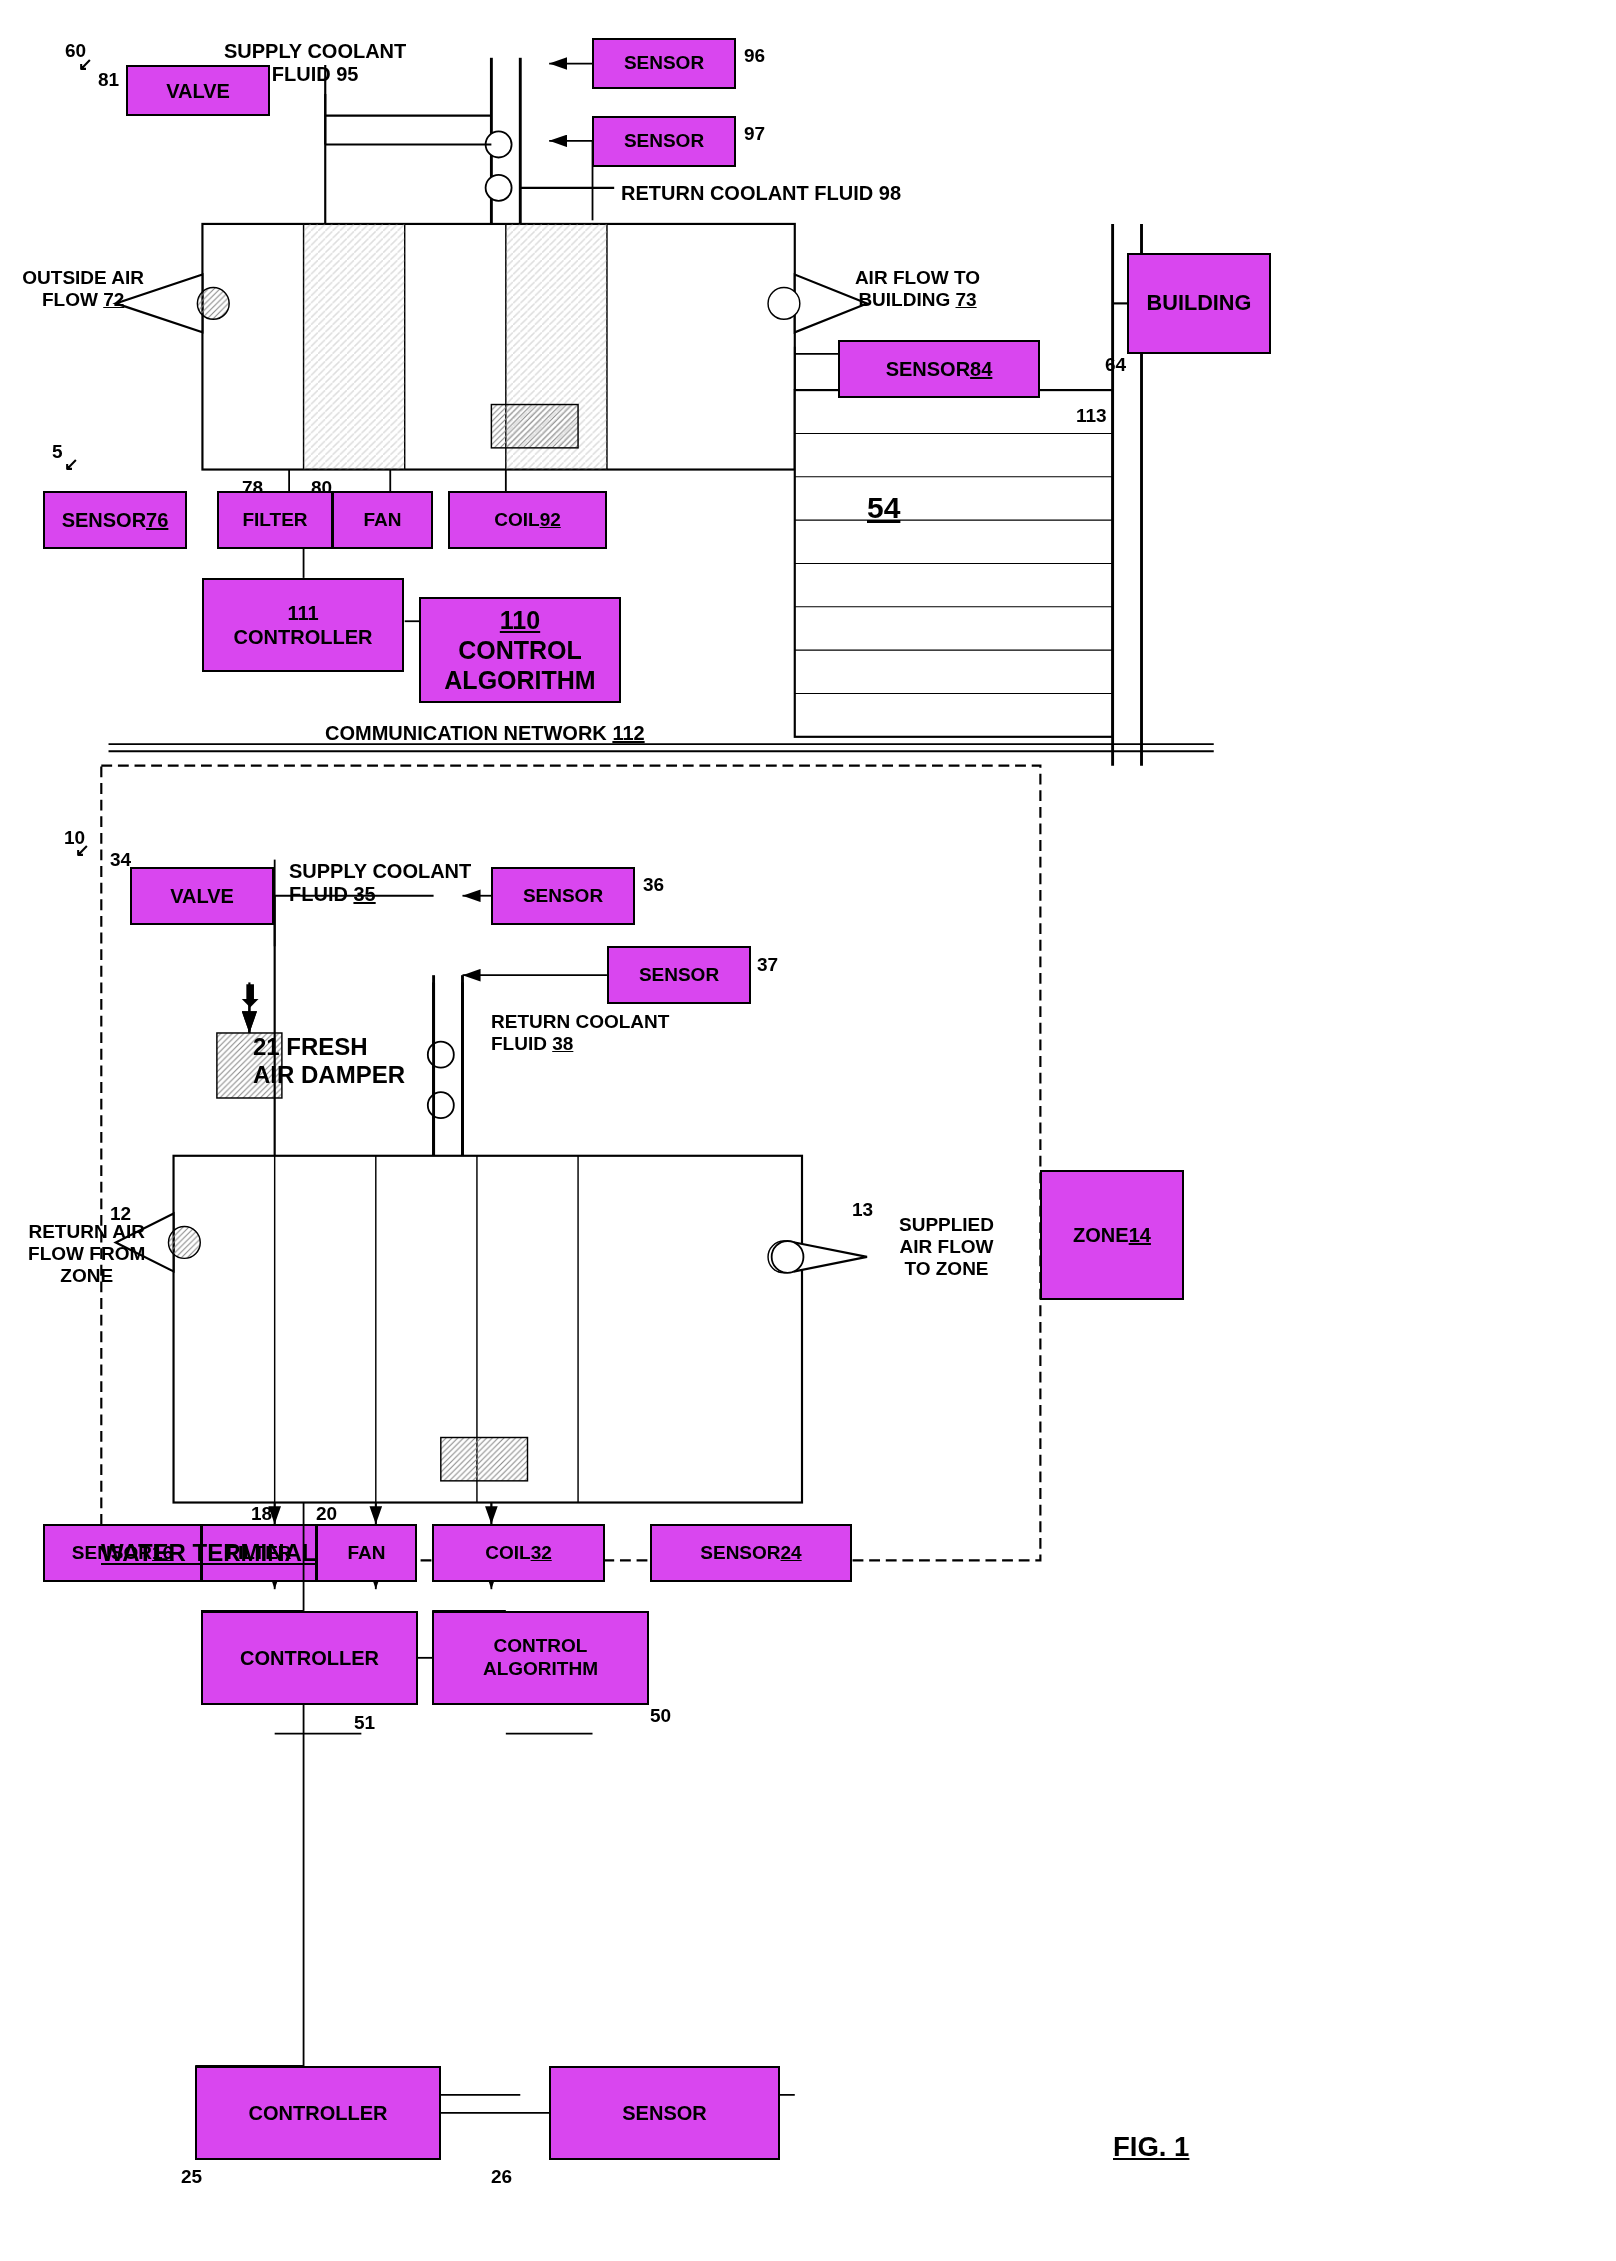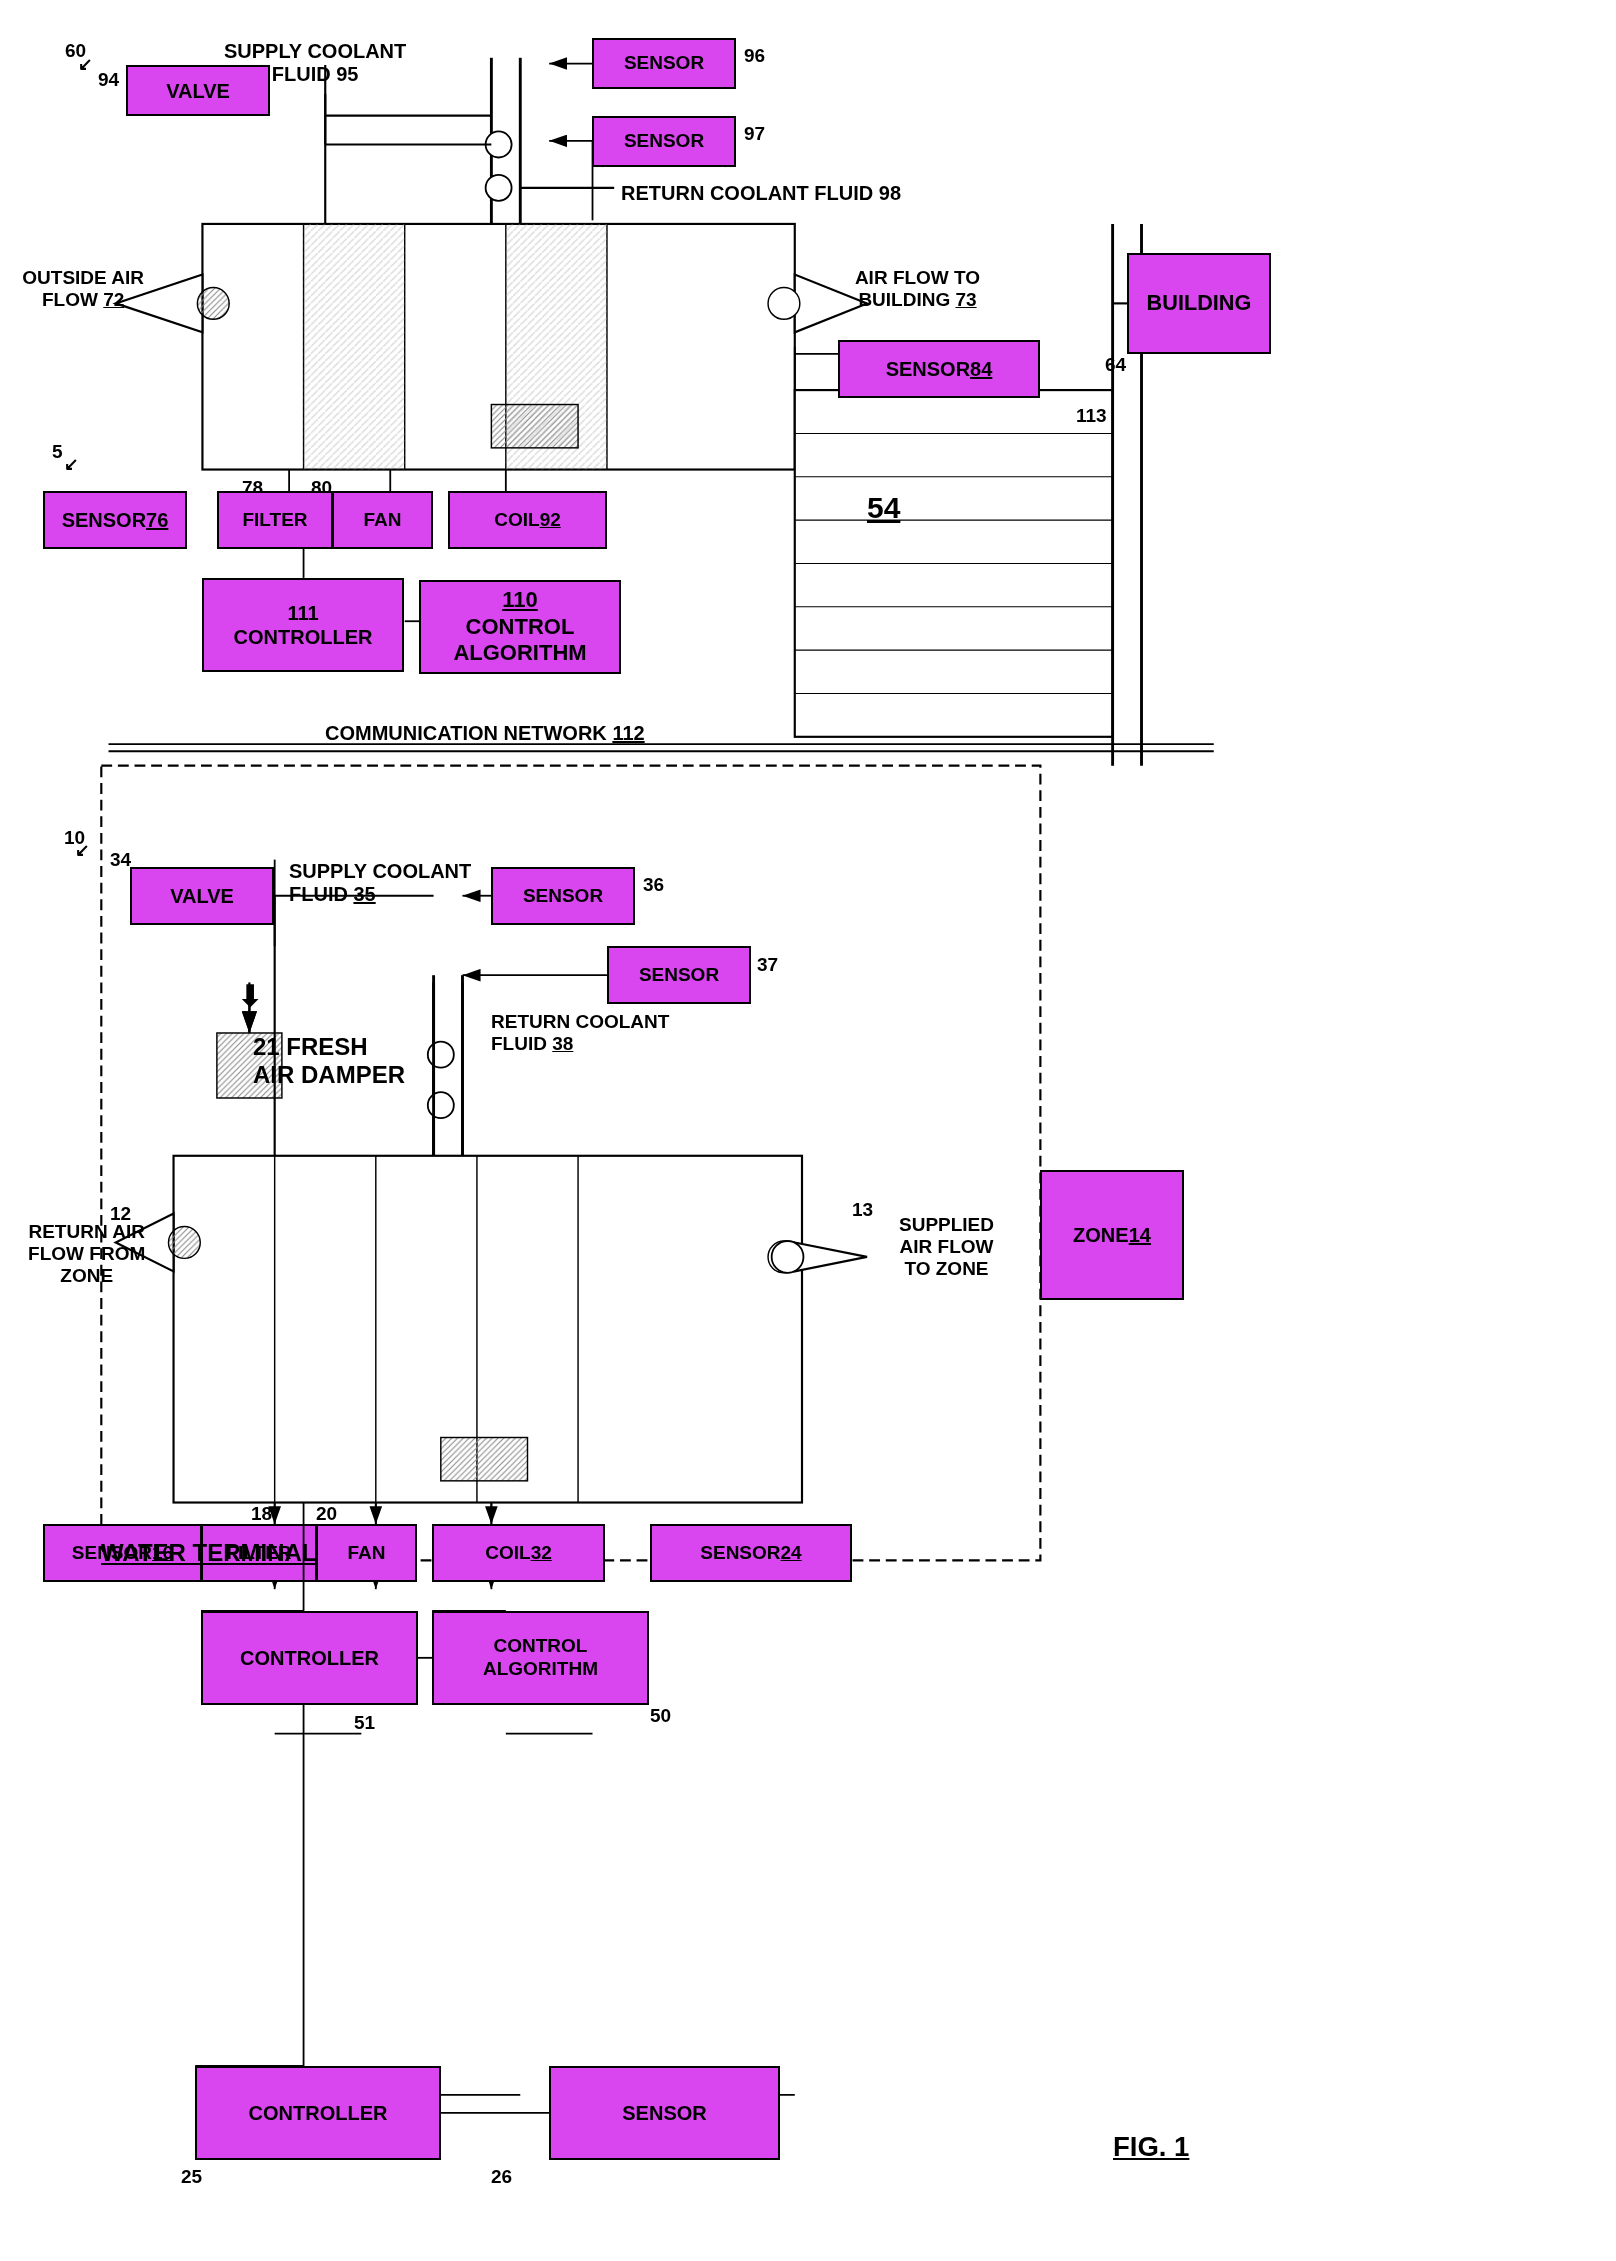--- a/index.html
+++ b/index.html
@@ -189,21 +189,21 @@
   <div class="number-label" style="left:744px; top:45px;">96</div>
 
   <div class="box" style="left:592px; top:116px; width:144px; height:51px; font-size:19px;">
     <span>SENSOR</span>
   </div>
   <div class="number-label" style="left:744px; top:123px;">97</div>
 
   <div class="label" style="left:621px; top:182px; font-size:20px;">RETURN COOLANT FLUID 98</div>
 
   <div class="box" style="left:126px; top:65px; width:144px; height:51px; font-size:20px;">VALVE</div>
-  <div class="number-label" style="left:98px; top:69px;">94</div>
+  <div class="number-label" style="left:98px; top:69px;">81</div>
 
   <div class="arrow-label" style="left:21.7px; top:267px; width:123px;">OUTSIDE AIR<br>FLOW <span style="text-decoration:underline">72</span></div>
 
   <div class="arrow-label" style="left:838px; top:267px; width:159px;">AIR FLOW TO<br>BUILDING <span style="text-decoration:underline">73</span></div>
 
   <div class="box" style="left:1127px; top:253px; width:144px; height:101px; font-size:21.7px;">BUILDING</div>
 
   <div class="number-label" style="left:1105px; top:354px;">64</div>
 
   <div class="number-label" style="left:1076px; top:405px;">113</div>
@@ -223,21 +223,21 @@
 
   <div class="box" style="left:332px; top:491px; width:101px; height:58px; font-size:19px;">FAN</div>
 
   <div class="box" style="left:448px; top:491px; width:159px; height:58px; font-size:19px;">COIL <span style="text-decoration:underline">92</span></div>
 
   <div class="box" style="left:202px; top:578px; width:202px; height:94px; font-size:20px;">
     <span style="white-space:pre-line;">111
 CONTROLLER</span>
   </div>
 
-  <div class="box" style="left:419px; top:580px; width:202px; height:94px; font-size:22px;">
+  <div class="box" style="left:419px; top:597px; width:202px; height:106px; font-size:25px;">
     <span style="white-space:pre-line;"><span style="text-decoration:underline">110</span><br>CONTROL<br>ALGORITHM</span>
   </div>
 
   <div class="label" style="left:867px; top:491px; font-size:30px; text-decoration:underline;">54</div>
 
   <div class="label" style="left:325px; top:722px; font-size:20px;">COMMUNICATION NETWORK <span style="text-decoration:underline">112</span></div>
 
   <div class="number-label" style="left:64px; top:827px;">10</div>
   <div style="position:absolute; left:75px; top:840px; font-size:17.3px; font-weight:bold;">↙</div>
 

